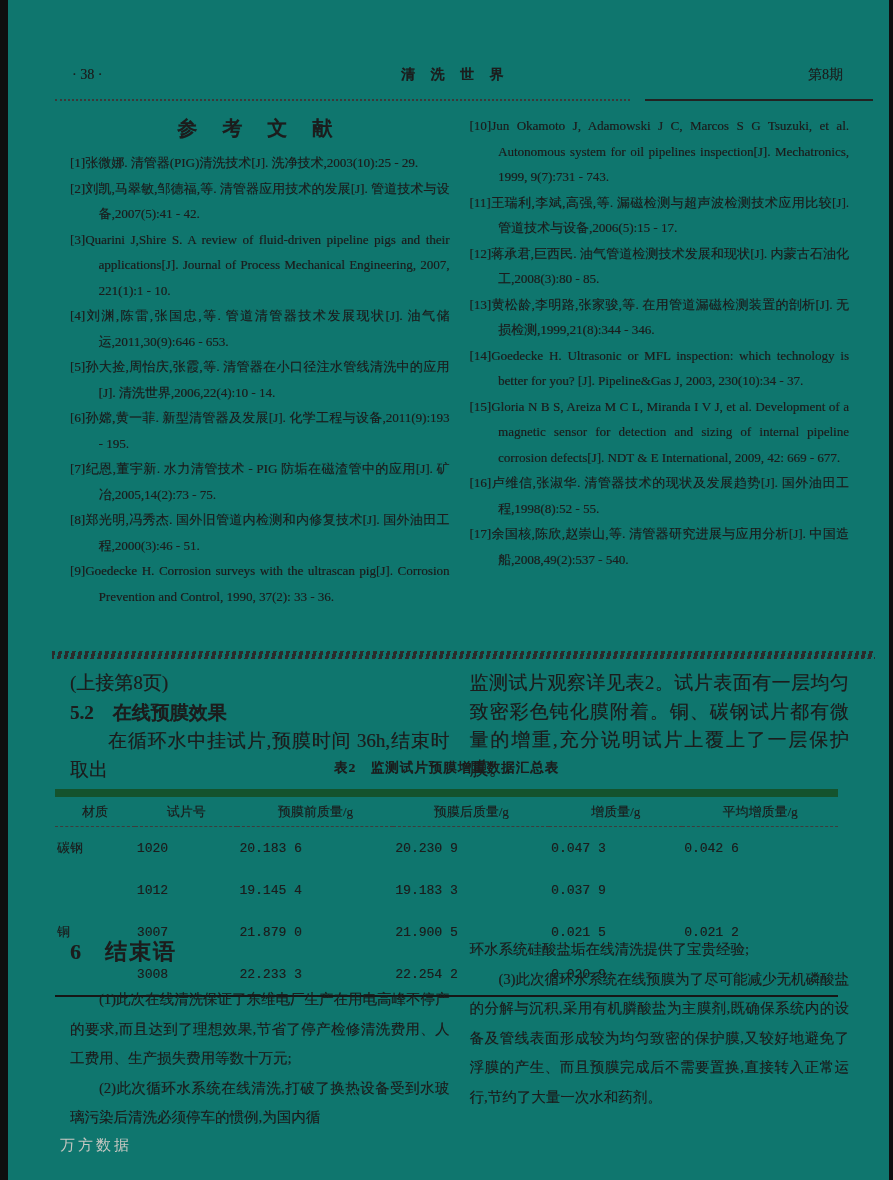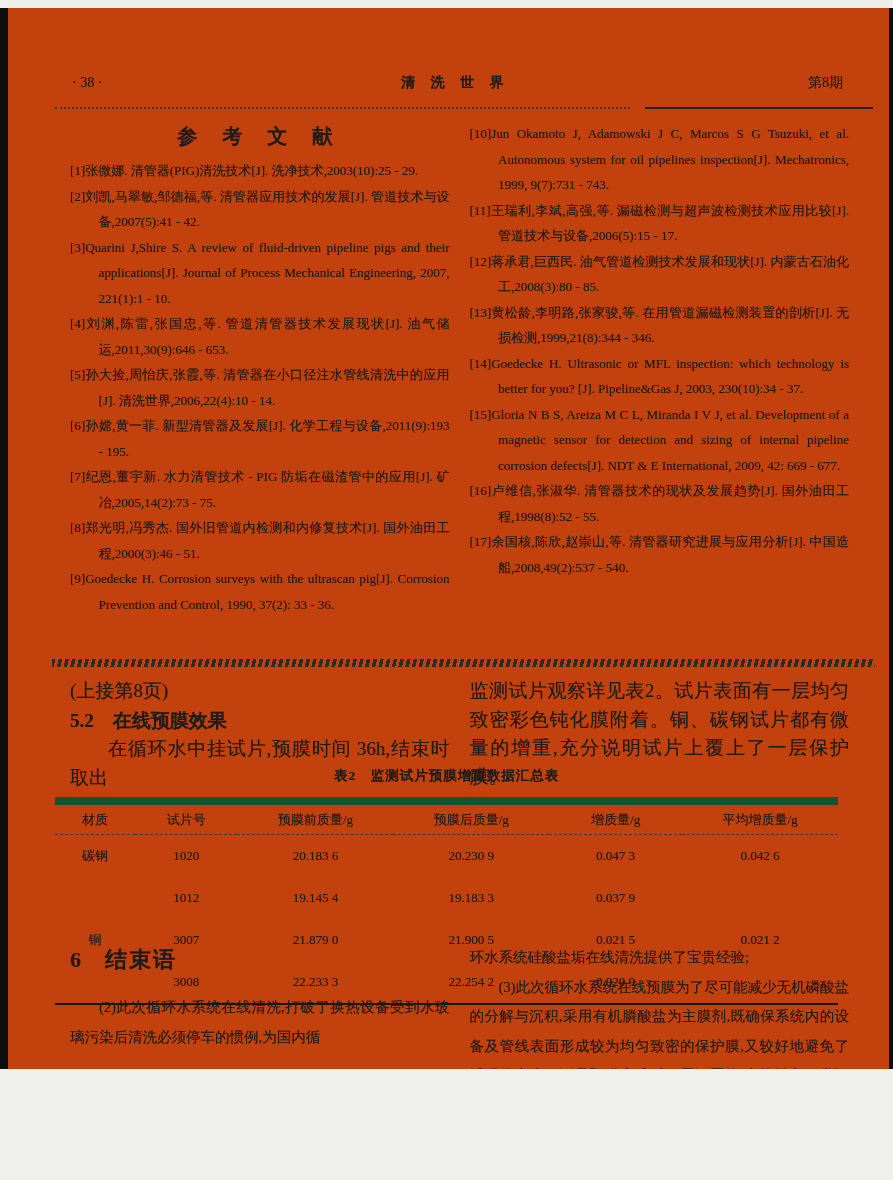--- a/index.html
+++ b/index.html
@@ -1,22 +1,21 @@
 <!DOCTYPE html>
 <html><head>
 <meta charset="utf-8">
 <style>
   html,body{margin:0;padding:0;}
   body{width:893px;height:1180px;background:#efefec;}
   .page{
-    position:relative;width:893px;height:1061px;background:#c2410c;
+    position:relative;width:893px;height:1180px;background:#0f766e;
     font-family:"Liberation Serif","DejaVu Serif",serif;color:#1c1c1c;
     overflow:hidden;
     text-shadow:0.35px 0.2px 0 rgba(25,25,25,0.45);
-    margin-top:8px;
   }
   .edge{position:absolute;top:0;height:100%;background:#0e0e0e;}
   .edge.left{left:0;width:8px;}
   .edge.right{right:0;width:4px;}
 
   .pgheader{
     position:absolute;top:66px;left:72px;right:50px;
     display:flex;justify-content:space-between;align-items:baseline;
     font-size:14px;
   }
@@ -48,21 +47,21 @@
 
   table.data{
     position:absolute;top:789px;left:55px;width:783px;
     border-collapse:collapse;font-size:13px;table-layout:fixed;
   }
   table.data thead th{
     font-weight:normal;padding:6px 2px 5px;
     border-top:8px solid #14532d;border-bottom:1.5px dashed #3c3c3c;
     text-align:center;
   }
-  table.data td{height:42px;text-align:center;padding:0 2px;}
+  table.data td{height:42px;padding:0 2px;font-family:Liberation Mono, monospace;}
   table.data tr.last td{border-bottom:2.5px solid #161616;}
   .w1{width:10%;} .w2{width:13%;} .w3{width:20%;} .w4{width:20%;} .w5{width:17%;} .w6{width:20%;}
 
   .conclusion{position:absolute;top:933px;left:70px;right:44px;display:flex;gap:20px;font-size:14.5px;}
   .conclusion .col-right{margin-top:2px;}
   .conclusion h2{font-size:22px;margin:4px 0 18px 0;letter-spacing:2px;}
   .conclusion h2 .num{margin-right:22px;}
   .conclusion p{margin:0;line-height:29.5px;text-align:justify;}
 
   .watermark{
@@ -168,20 +167,21 @@
         <td>22.254 2</td>
         <td>0.020 9</td>
         <td></td>
       </tr>
     </tbody>
   </table>
 
   <div class="conclusion">
     <div class="col">
       <h2><span class="num">6</span><span>结束语</span></h2>
+      <p class="indent">(1)此次在线清洗保证了东维电厂生产在用电高峰不停产的要求,而且达到了理想效果,节省了停产检修清洗费用、人工费用、生产损失费用等数十万元;</p>
       <p class="indent">(2)此次循环水系统在线清洗,打破了换热设备受到水玻璃污染后清洗必须停车的惯例,为国内循</p>
     </div>
     <div class="col col-right">
       <p class="no-indent">环水系统硅酸盐垢在线清洗提供了宝贵经验;</p>
       <p class="indent">(3)此次循环水系统在线预膜为了尽可能减少无机磷酸盐的分解与沉积,采用有机膦酸盐为主膜剂,既确保系统内的设备及管线表面形成较为均匀致密的保护膜,又较好地避免了浮膜的产生、而且预膜完成后不需要置换,直接转入正常运行,节约了大量一次水和药剂。</p>
     </div>
   </div>
 
   <div class="watermark">万方数据</div>
 </div>

